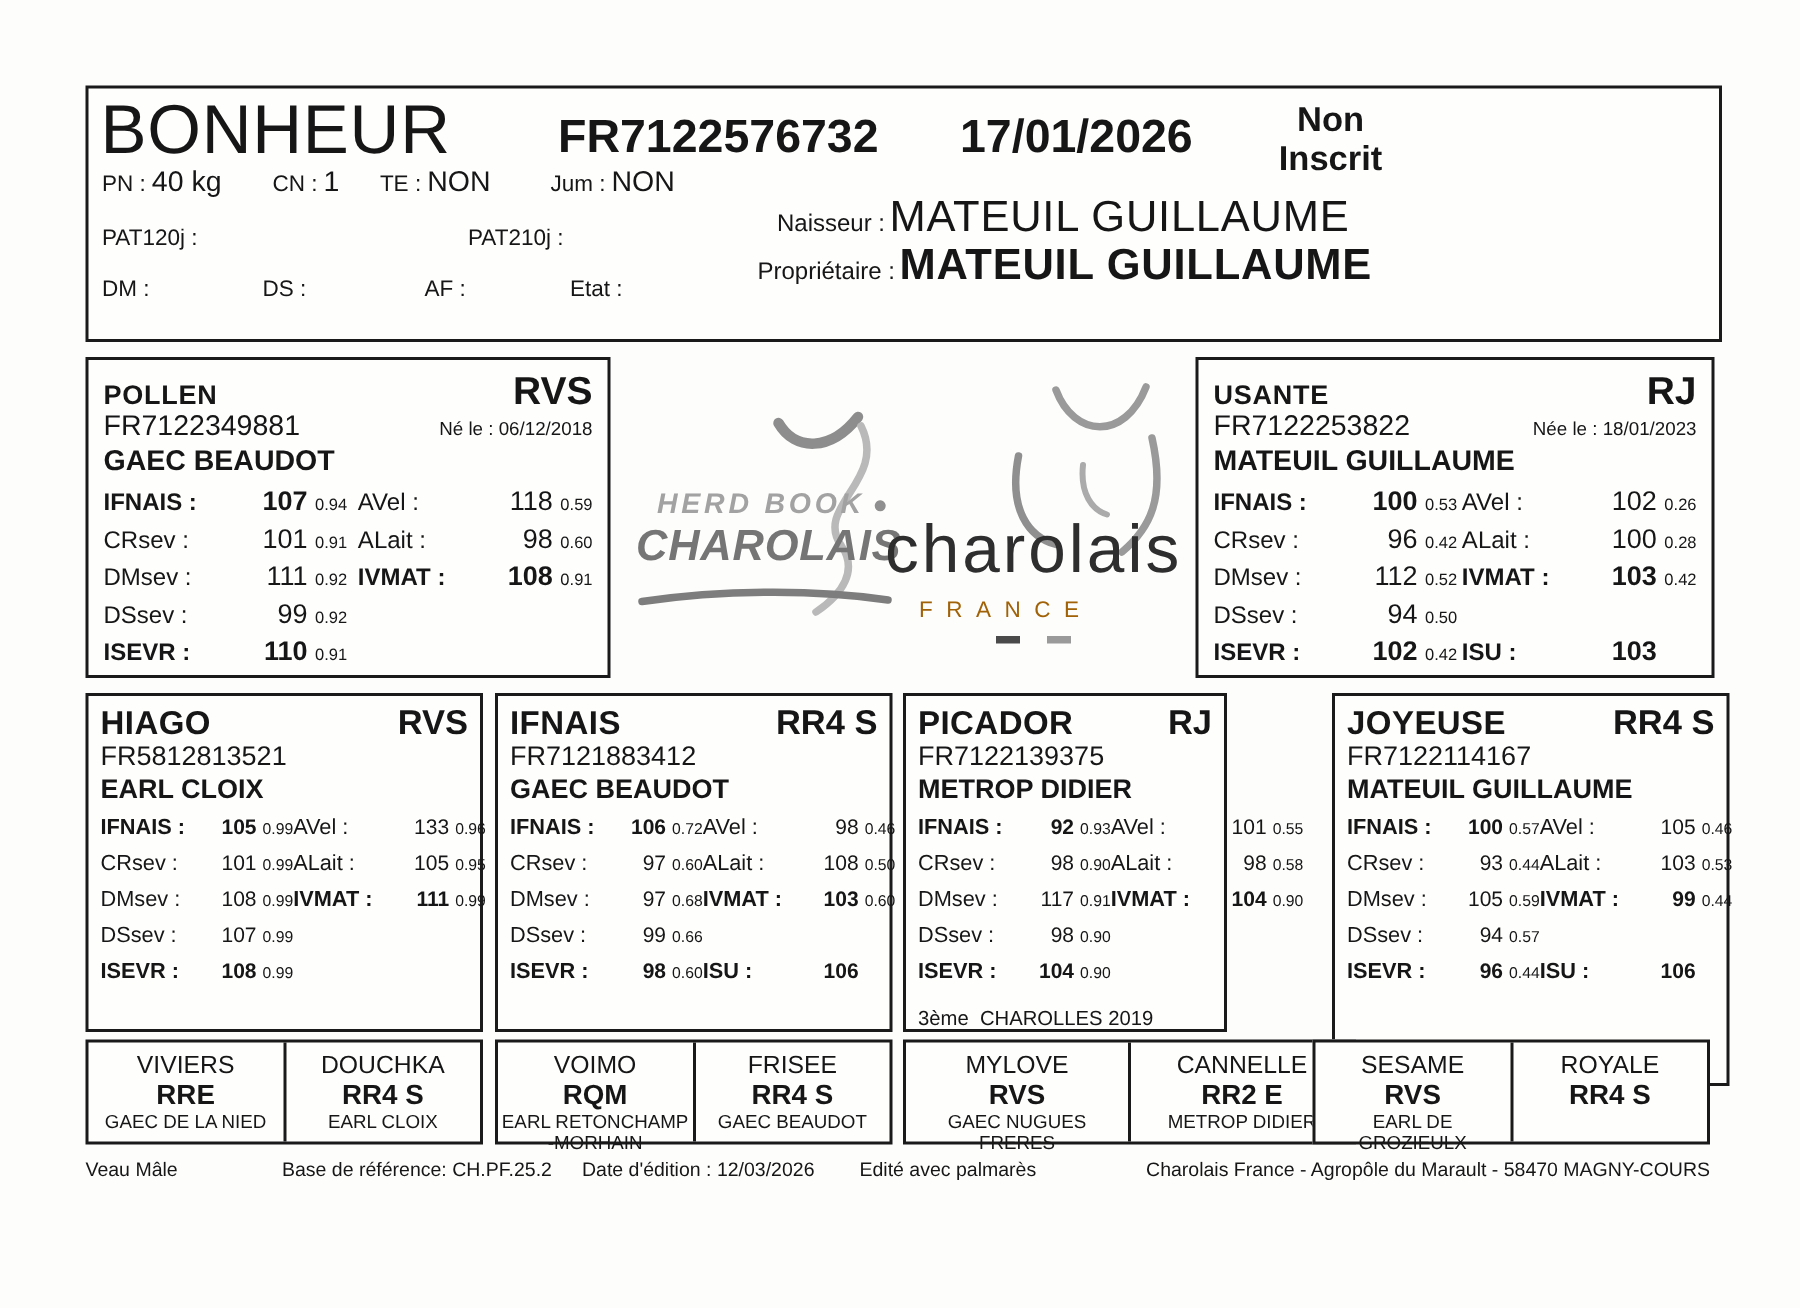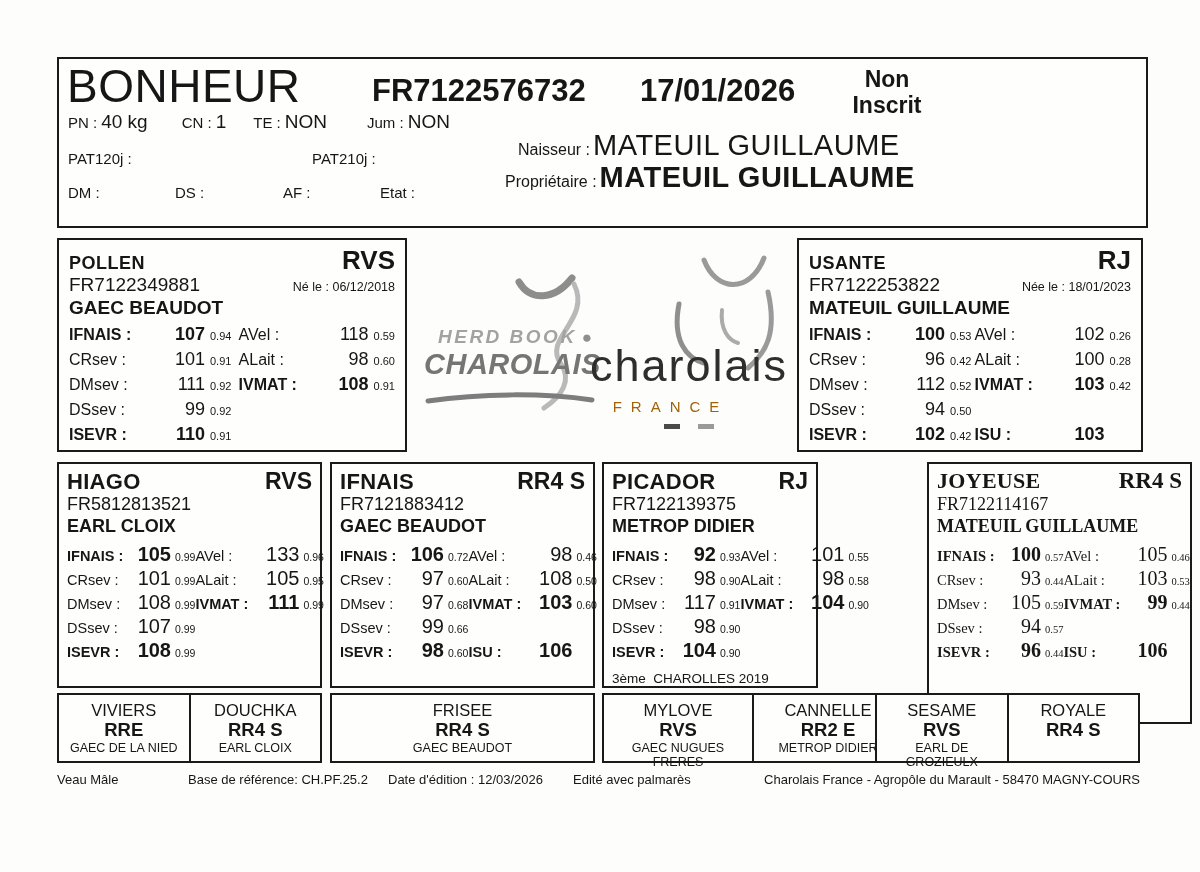--- a/index.html
+++ b/index.html
@@ -43,21 +43,21 @@
   .srow{display:flex;align-items:baseline;}
   .parent-card .srow{height:25px;} .gp-card .srow{height:24px;}
   .slabel{font-size:16px;white-space:nowrap;}
   .sval{text-align:right;font-size:18px;}
   .sacc{font-size:11px;margin-left:5px;}
   .parent-card .stats-left .slabel{width:88px;}
   .parent-card .stats-left .sval{width:48px;}
   .parent-card .stats-right .slabel{width:78px;}
   .parent-card .stats-right .sval{width:52px;}
   .gp-card .slabel{font-size:14.5px;}
-  .gp-card .sval{font-size:20px;}
+  .gp-card .sval{font-size:14px;}
   .gp-card .sacc{font-size:10.5px;margin-left:4px;}
   .gp-card .stats-left .slabel{width:68px;}
   .gp-card .stats-left .sval{width:36px;}
   .gp-card .stats-right .slabel{width:62px;}
   .gp-card .stats-right .sval{width:42px;}
   .b{font-weight:700;}
   .card-palmares{font-size:13.5px;margin-top:8px;white-space:pre;}
 
   
   .gg-box{display:flex;padding:0;}
@@ -452,21 +452,21 @@
           <div class="srow">
             <span class="slabel b">IVMAT :</span>
             <span class="sval b">104</span>
             <span class="sacc">0.90</span>
           </div>
         </div>
     </div>
     <div class="card-palmares">3ème  CHAROLLES 2019</div>
   </div>
 
-  <div class="box gp-card" style="left:927px;top:462px;width:265px;height:262px;font-family:Liberation Serif, serif;">
+  <div class="box gp-card" style="left:888px;top:462px;width:265px;height:262px;">
     <div class="card-head">
       <span class="card-name">JOYEUSE</span>
       <span class="card-qualif">RR4 S</span>
     </div>
     <div class="card-idline">
         <span class="card-id">FR7122114167</span>
       </div>
     <div class="card-owner">MATEUIL GUILLAUME</div>
     <div class="card-stats">
       <div class="stats-left">
@@ -533,20 +533,26 @@
       <div class="gg-owner">GAEC DE LA NIED</div>
     </div>
     <div class="gg-cell">
       <div class="gg-name">DOUCHKA</div>
       <div class="gg-code">RR4 S</div>
       <div class="gg-owner">EARL CLOIX</div>
     </div>
   </div>
 
   <div class="box gg-box" style="left:330px;top:693px;width:265px;height:70px;">
+    <div class="gg-cell sep">
+      <div class="gg-name">VOIMO</div>
+      <div class="gg-code">RQM</div>
+      <div class="gg-owner">EARL RETONCHAMP
+-MORHAIN</div>
+    </div>
     <div class="gg-cell">
       <div class="gg-name">FRISEE</div>
       <div class="gg-code">RR4 S</div>
       <div class="gg-owner">GAEC BEAUDOT</div>
     </div>
   </div>
 
   <div class="box gg-box" style="left:602px;top:693px;width:302px;height:70px;">
     <div class="gg-cell sep">
       <div class="gg-name">MYLOVE</div>

